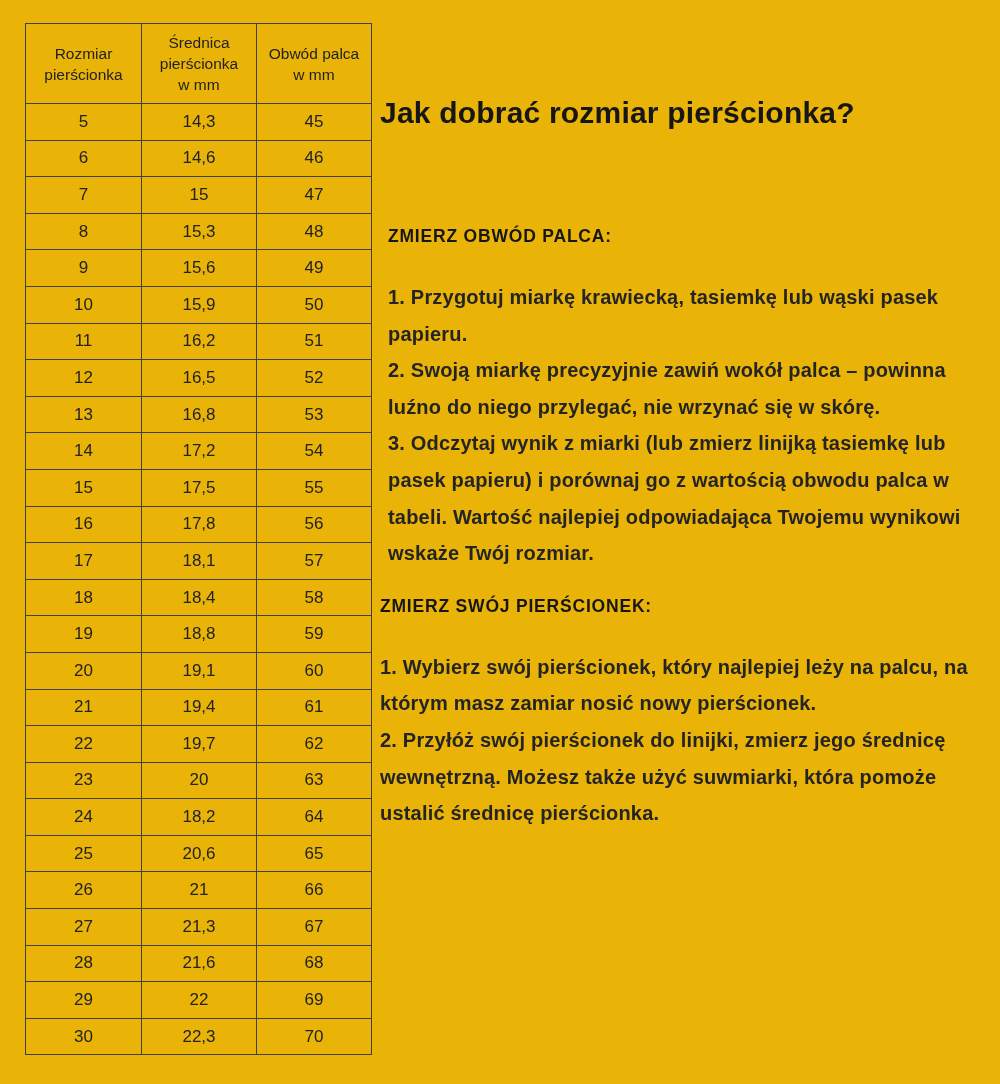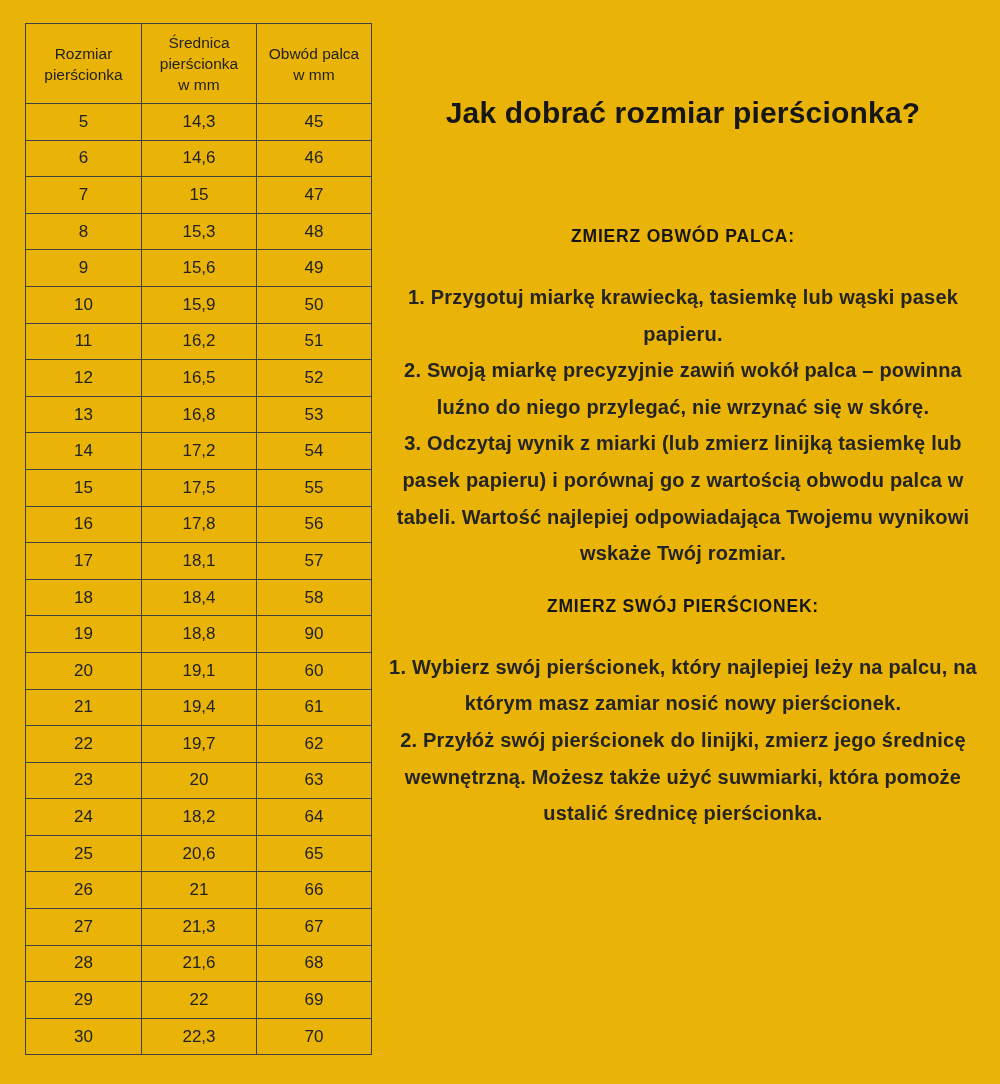--- a/index.html
+++ b/index.html
@@ -35,29 +35,29 @@
     white-space: pre-line;
   }
   .size-table td {
     height: 36.6px;
     font-size: 17px;
   }
 
   
   .content {
     position: absolute; left: 380px; top: 96px; width: 606px;
-    text-align: center;
+    text-align: left;
   }
   .title {
     font-size: 30px;
     font-weight: 800;
     letter-spacing: 0.2px;
     color: #161616;
   }
-  .section-first { margin-top: 96px; }
+  .section-first { margin-top: 96px; margin-left: 8px; }
   .section + .section { margin-top: 24px; }
   .section-heading {
     font-size: 17.5px;
     font-weight: 800;
     letter-spacing: 0.8px;
     color: #161616;
     margin-bottom: 32px;
   }
   .steps p {
     font-size: 20px;
@@ -156,21 +156,21 @@
           <td>57</td>
         </tr>
         <tr>
           <td>18</td>
           <td>18,4</td>
           <td>58</td>
         </tr>
         <tr>
           <td>19</td>
           <td>18,8</td>
-          <td>90</td>
+          <td>59</td>
         </tr>
         <tr>
           <td>20</td>
           <td>19,1</td>
           <td>60</td>
         </tr>
         <tr>
           <td>21</td>
           <td>19,4</td>
           <td>61</td>

